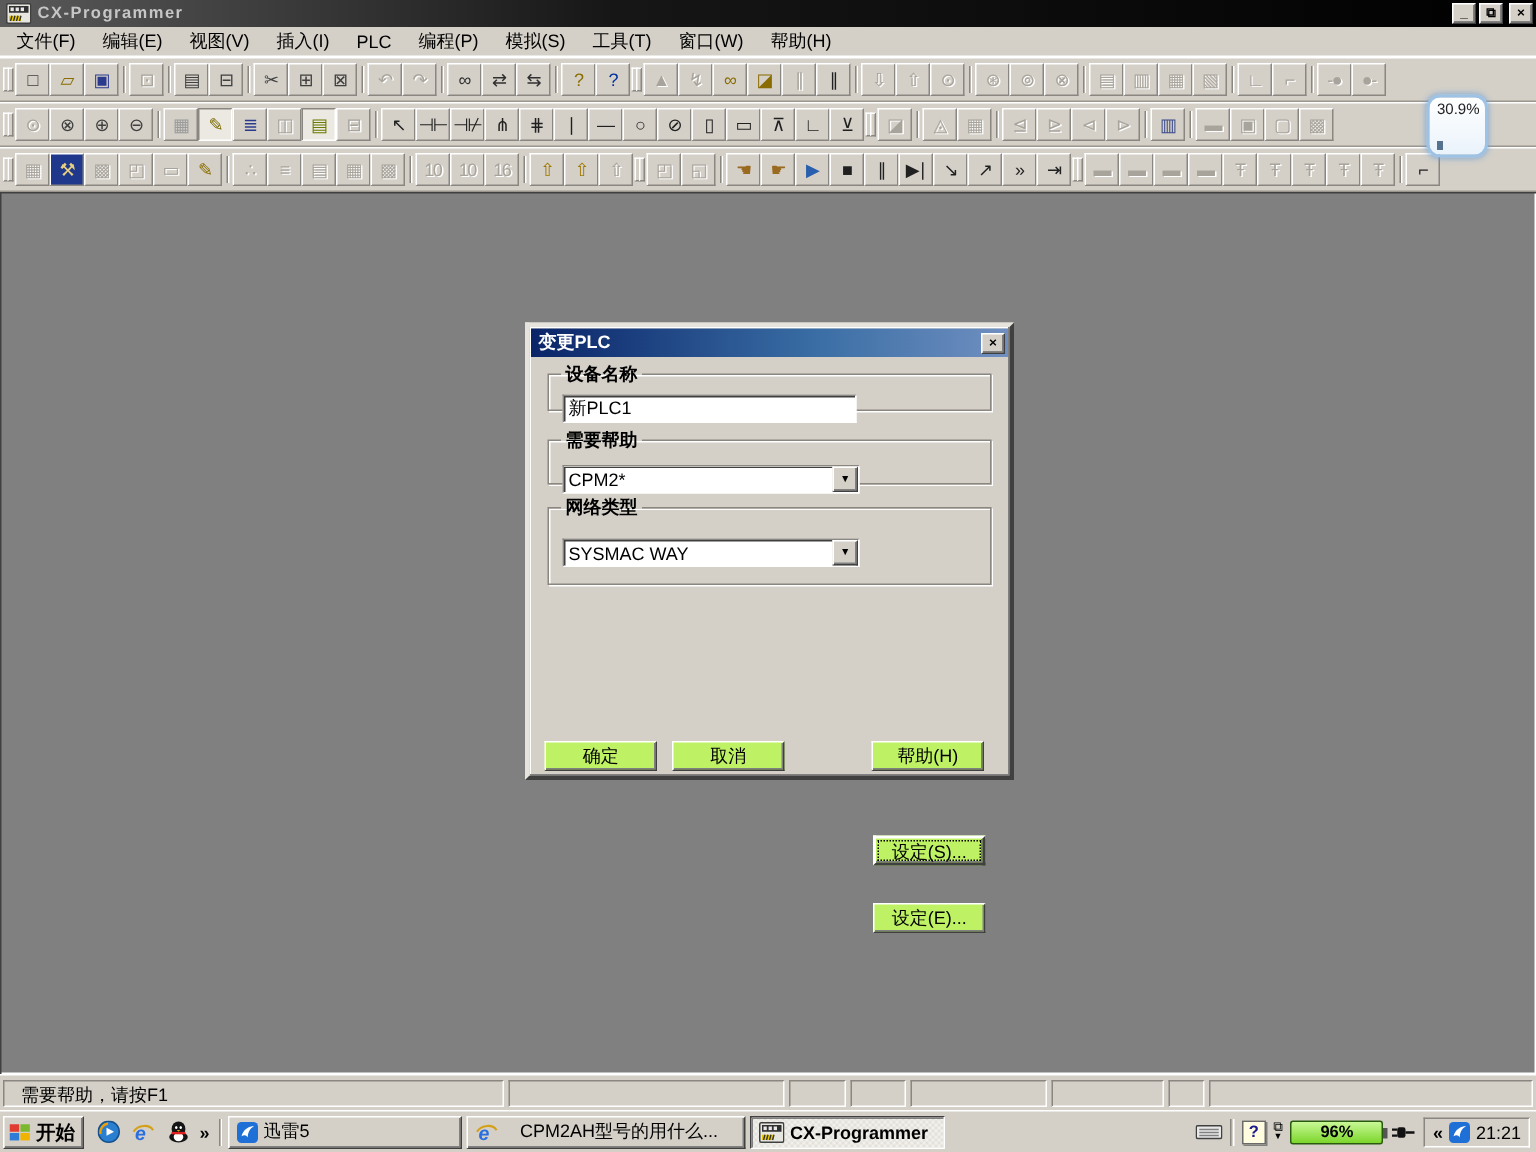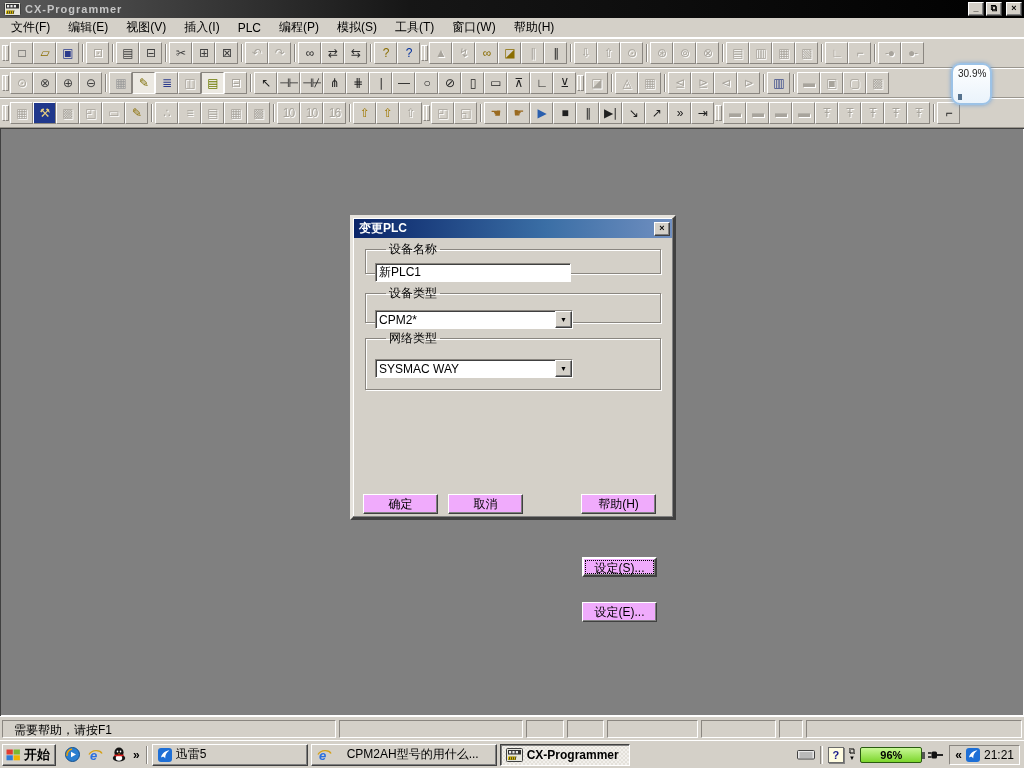--- a/index.html
+++ b/index.html
@@ -48,33 +48,33 @@
   
   .dialog{position:absolute;left:350px;top:87px;width:326px;height:305px;background:#d4d0c8;
     border:3px solid;border-color:#e6e3dd #404040 #404040 #e6e3dd;
     box-shadow:inset -1px -1px 0 #808080, inset 1px 1px 0 #fff;}
   .dtitle{height:19px;margin:1px;background:linear-gradient(90deg,#0a2468,#3a6ea5 60%,#708fc0);
     display:flex;align-items:center;padding:0 2px 0 5px;}
   .dtitle .dtext{flex:1;color:#fff;font-weight:bold;font-size:12px;}
   .dbody{position:relative;height:280px;}
   fieldset{position:absolute;left:12px;width:296px;margin:0;padding:0;
     border:1px solid #8a8680;box-shadow:1px 1px 0 #fff, inset 1px 1px 0 #fff;}
-  legend{font-size:12px;padding:0 3px;margin-left:20px;}
+  legend{font-size:12px;padding:0 3px;margin-left:8px;font-weight:bold;}
   .fs-name{top:2px;height:33px;} .fs-type{top:46px;height:38px;}
   .fs-net{top:91px;height:60px;} .fs-comment{top:166px;height:80px;}
   .tfield{position:absolute;left:9px;top:5px;width:196px;height:19px;background:#fff;
     border:1px solid;border-color:#8a8680 #fff #fff #8a8680;box-shadow:inset 1px 1px 0 #404040;
     font-family:inherit;font-size:12px;padding:1px 3px;}
   .combo{position:absolute;left:9px;width:198px;height:19px;display:flex;background:#fff;
     border:1px solid;border-color:#8a8680 #fff #fff #8a8680;box-shadow:inset 1px 1px 0 #404040;}
   .combo .val{flex:1;padding:2px 3px;font-size:12px;white-space:nowrap;overflow:hidden;}
   .combo .dd{width:17px;background:#d4d0c8;border:1px solid;border-color:#fff #404040 #404040 #fff;
     box-shadow:inset -1px -1px 0 #808080;font-size:7px;line-height:15px;text-align:center;color:#000;}
   .fs-type .combo{top:8px;} .fs-net .combo{top:12px;}
-  .btn{background:#f0abfc;border:1px solid;border-color:#fff #404040 #404040 #fff;
+  .btn{background:#bef264;border:1px solid;border-color:#fff #404040 #404040 #fff;
     box-shadow:inset -1px -1px 0 #808080;font-family:inherit;font-size:12px;text-align:center;}
   .setbtn{position:absolute;left:216px;width:78px;height:22px;}
   .fs-type .setbtn{top:6px;outline:1px dotted #000;outline-offset:-4px;border-width:2px;
     border-color:#fff #404040 #404040 #fff;}
   .fs-net .setbtn{top:10px;}
   .comment-wrap{position:absolute;left:9px;top:7px;width:280px;height:62px;background:#fff;
     border:1px solid;border-color:#8a8680 #fff #fff #8a8680;box-shadow:inset 1px 1px 0 #404040;display:flex;}
   .comment-ta{flex:1;border:0;resize:none;font-family:inherit;font-size:12px;padding:2px;outline:none;background:#fff;}
   .vsb{width:16px;background:#efede8;display:flex;flex-direction:column;justify-content:space-between;}
   .sbtn{height:15px;background:#d4d0c8;border:1px solid;border-color:#fff #404040 #404040 #fff;
@@ -535,21 +535,21 @@
         <span class="wctl">×</span>
       </div>
       <div class="dbody dbtnrow">
 
         <fieldset class="fs-name">
           <legend>设备名称</legend>
           <input class="tfield" type="text" value="新PLC1" style="">
         </fieldset>
 
         <fieldset class="fs-type">
-          <legend>设备类型</legend>
+          <legend>需要帮助</legend>
           <div class="combo">
             <span class="val">CPM2*</span>
             <span class="dd">▼</span>
           </div>
           <button class="btn setbtn">设定(S)...</button>
         </fieldset>
 
         <fieldset class="fs-net">
           <legend>网络类型</legend>
           <div class="combo">

